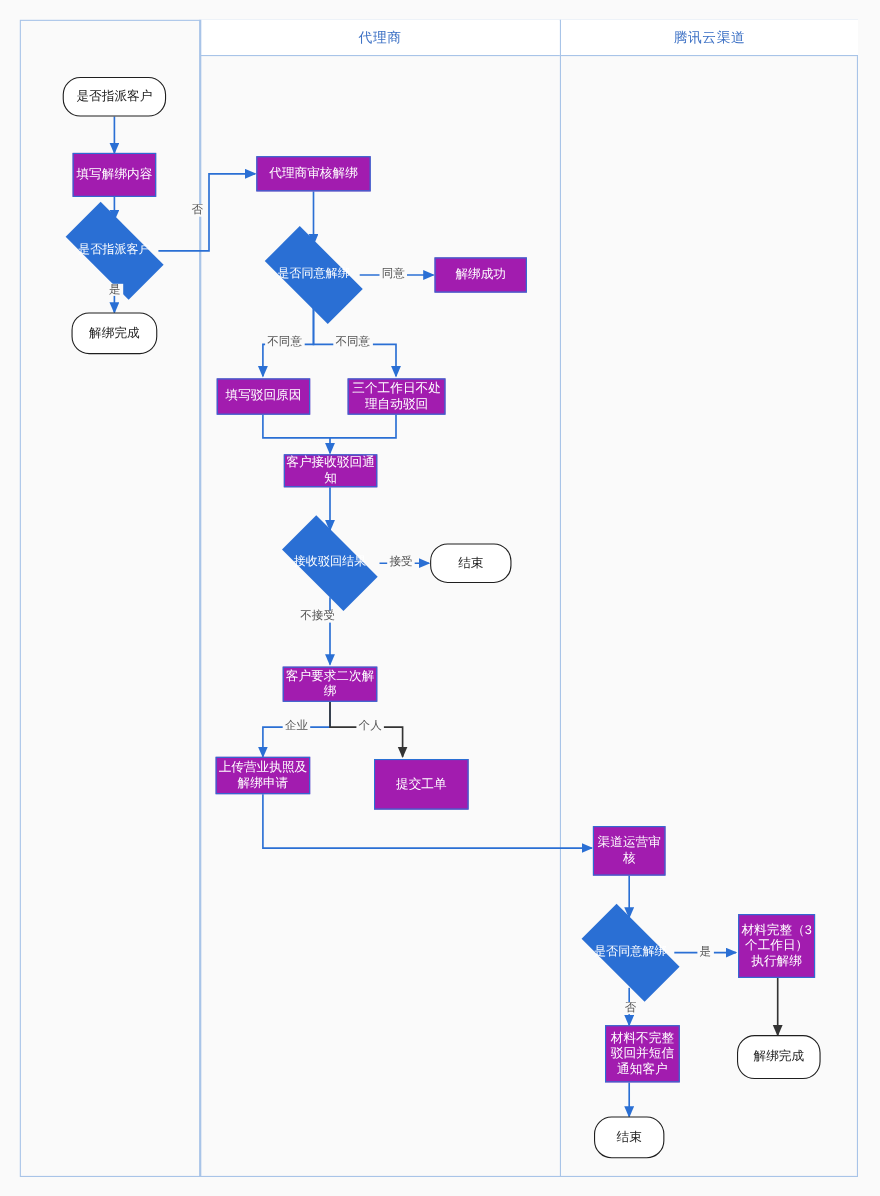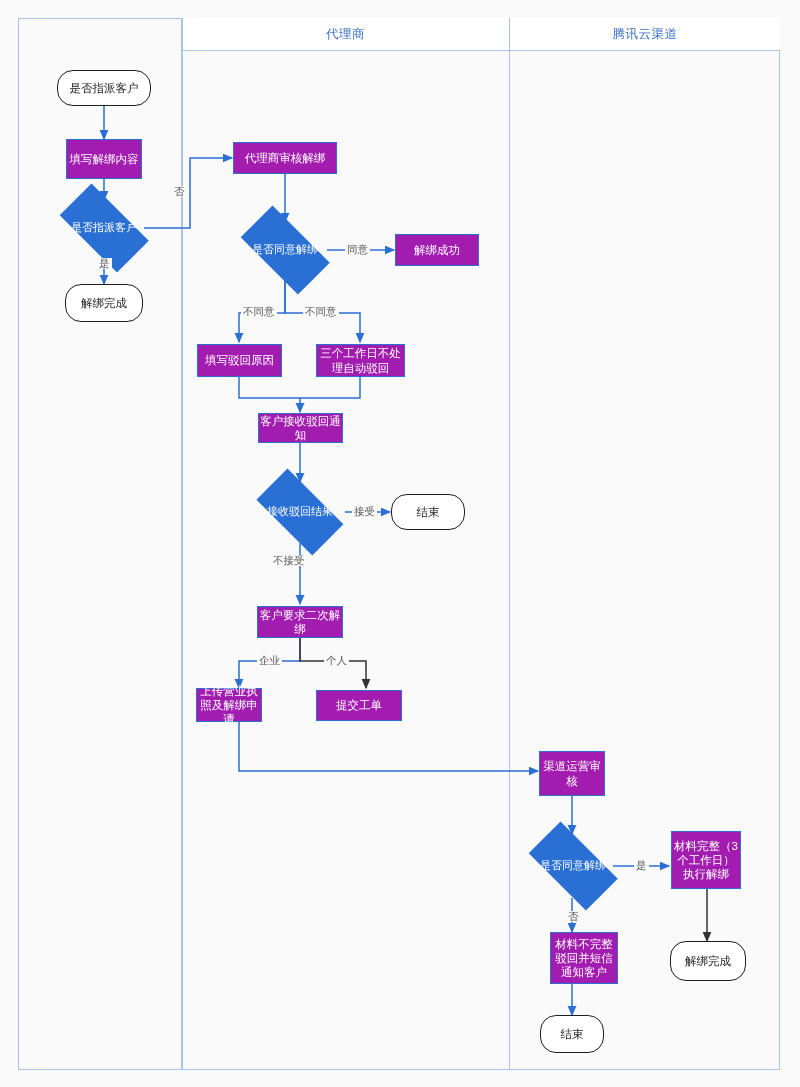--- a/index.html
+++ b/index.html
@@ -186,25 +186,25 @@
   </div>
 
   <div class="node term" style="left:391px;top:494px;width:74px;height:36px;">
     <span>结束</span>
   </div>
 
   <div class="node rect" style="left:257px;top:606px;width:86px;height:32px;">
     <span>客户要求二次解绑</span>
   </div>
 
-  <div class="node rect" style="left:196px;top:688px;width:66px;height:34px;">
+  <div class="node rect" style="left:196px;top:688px;width:86px;height:34px;">
     <span>上传营业执照及解绑申请</span>
   </div>
 
-  <div class="node rect" style="left:316px;top:690px;width:86px;height:31px;text-align:right;">
+  <div class="node rect" style="left:340px;top:690px;width:86px;height:46px;text-align:right;">
     <span>提交工单</span>
   </div>
 
   <div class="node rect" style="left:539px;top:751px;width:66px;height:45px;">
     <span>渠道运营审核</span>
   </div>
 
   <div class="node diamond" style="left:516px;top:834px;width:114px;height:64px;">
     <span class="dshape"></span>
     <span class="dlabel">是否同意解绑</span>

